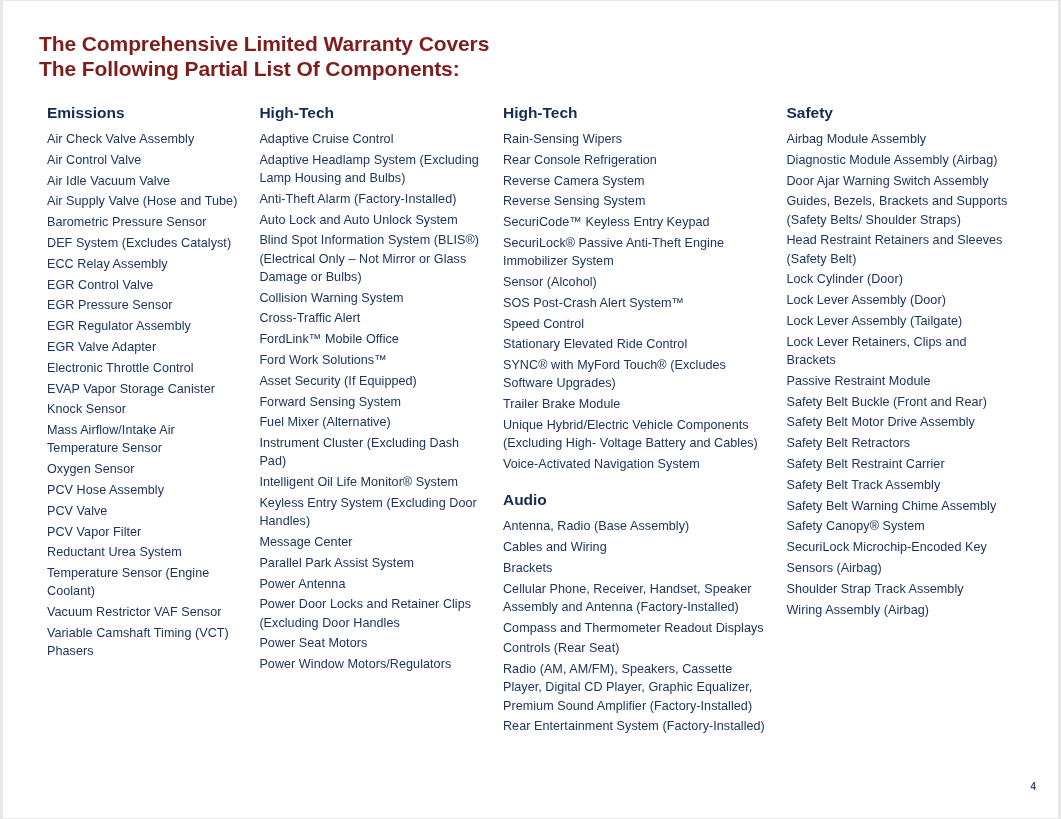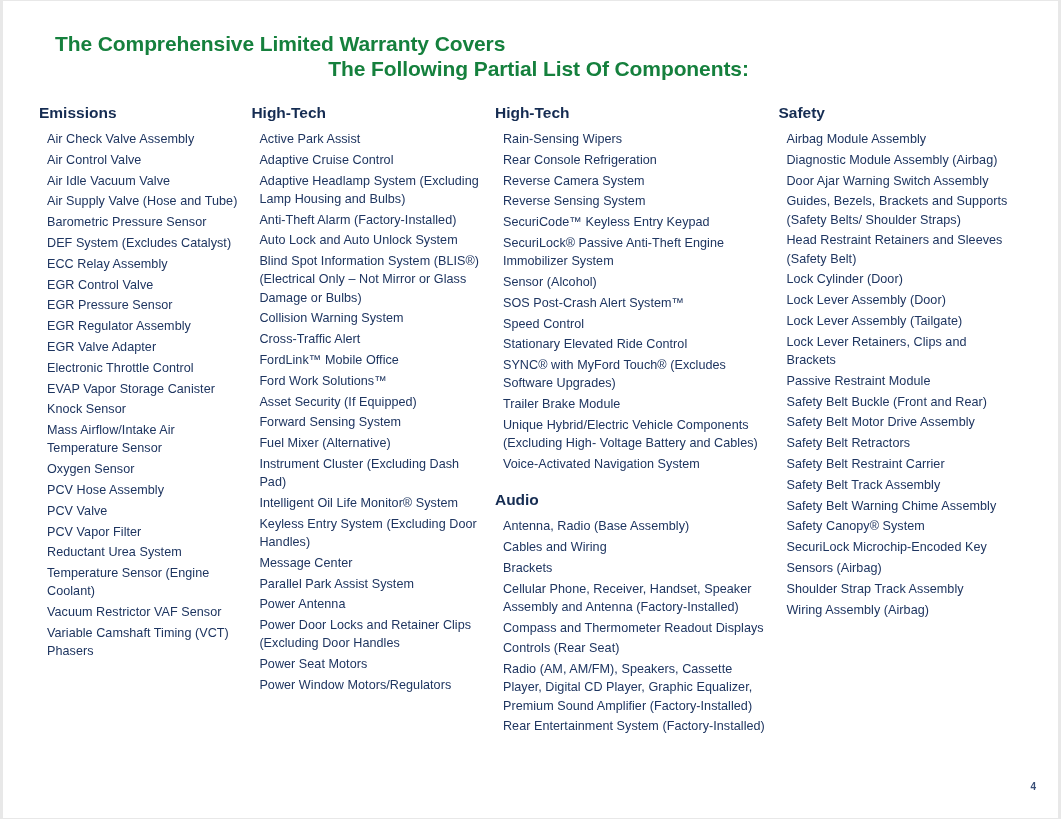--- a/index.html
+++ b/index.html
@@ -25,41 +25,41 @@
     border-top: 1px solid #e8e8e8;
     border-bottom: 1px solid #e8e8e8;
   }
   .inner {
     padding: 30px 36px 0 36px;
   }
   .title {
     font-size: 21px;
     line-height: 25px;
     font-weight: bold;
-    color: #15803d;
+    color: #7f1d1d;
     letter-spacing: -0.1px;
-    margin: 0 0 22px 16px;
-  }
-  .title .l2 { display: block; text-align: center; }
+    margin: 0 0 22px 0;
+  }
+  .title .l2 { display: block; }
   .columns {
     display: flex;
     align-items: flex-start;
   }
   .col {
     box-sizing: border-box;
   }
   .col-1 { width: 218px; }
   .col-2 { width: 250px; }
   .col-3 { width: 291px; }
   .col-4 { width: 250px; }
   .sec-head {
     font-size: 15.5px;
     font-weight: bold;
     color: #152c52;
-    margin: 0 0 5px 0;
+    margin: 0 0 5px 8px;
     line-height: 19px;
   }
   .sec-head.audio {
     margin-top: 17px;
   }
   ul.items {
     list-style: none;
     margin: 8px;
     padding: 0;
   }
@@ -117,21 +117,20 @@
           <li>Reductant Urea System</li>
           <li>Temperature Sensor (Engine Coolant)</li>
           <li>Vacuum Restrictor VAF Sensor</li>
           <li>Variable Camshaft Timing (VCT) Phasers</li>
         </ul>
       </div>
 
       <div class="col col-2">
         <div class="sec-head">High-Tech</div>
         <ul class="items">
-          <li>Active Park Assist</li>
           <li>Adaptive Cruise Control</li>
           <li>Adaptive Headlamp System (Excluding Lamp Housing and Bulbs)</li>
           <li>Anti-Theft Alarm (Factory-Installed)</li>
           <li>Auto Lock and Auto Unlock System</li>
           <li>Blind Spot Information System (BLIS®) (Electrical Only – Not Mirror or Glass Damage or Bulbs)</li>
           <li>Collision Warning System</li>
           <li>Cross-Traffic Alert</li>
           <li>FordLink™ Mobile Office</li>
           <li>Ford Work Solutions™</li>
           <li>Asset Security (If Equipped)</li>

